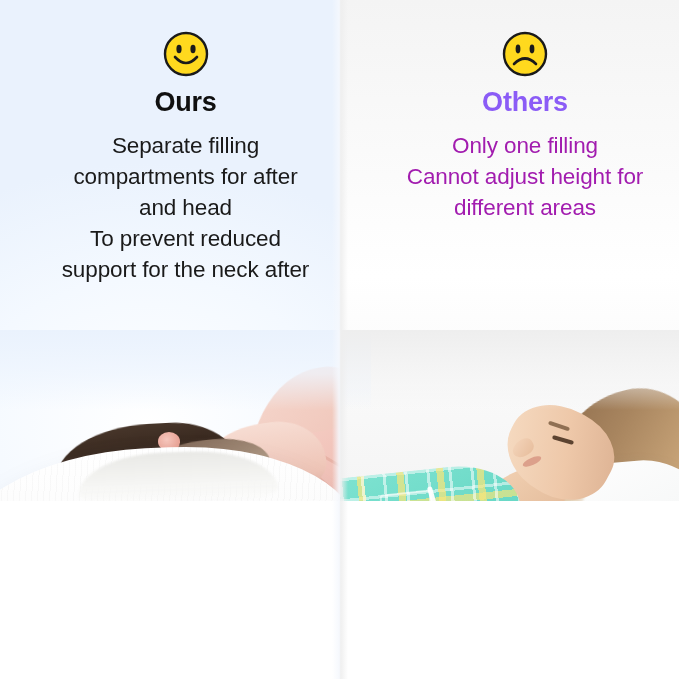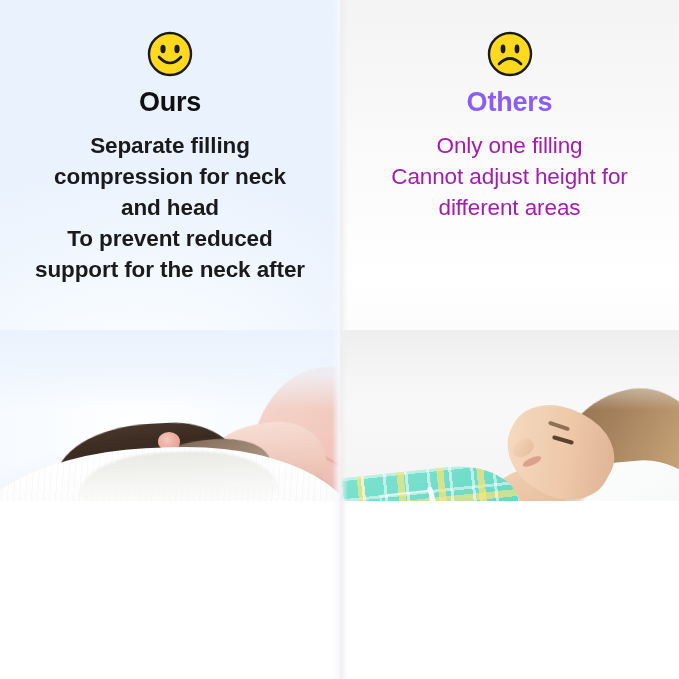--- a/index.html
+++ b/index.html
@@ -20,20 +20,21 @@
     background: #ffffff;
   }
 
   
   .panel {
     position: absolute;
     top: 0;
     width: 340px;
     height: 501px;
     overflow: hidden;
+    padding-left: 31px;
   }
   .panel-ours   { left: 0;     background: #eaf2fd; }
   .panel-others { left: 340px; width: 339px; background: #eeeeee; }
 
   
   .seam {
     position: absolute;
     left: 332px;
     top: 0;
     width: 16px;
@@ -73,21 +74,21 @@
   }
   .heading-ours   { color: #101010; }
   .heading-others { color: #8b5cf6; }
 
   .body-text {
     margin: 0;
     font-size: 22.5px;
     line-height: 1.38;
     letter-spacing: -0.1px;
   }
-  .body-ours   { color: #1a1a1a; padding: 0 12px; font-weight: bold; }
+  .body-ours   { color: #1a1a1a; padding: 0 12px; }
   .body-others { color: #a21caf; padding: 0 16px; }
   .body-text .line { display: block; }
 
   
   .photo {
     position: absolute;
     left: 0;
     top: 0;
     width: 100%;
     height: 100%;
@@ -472,21 +473,21 @@
         <circle cx="24" cy="24" r="21" fill="#ffd91e" stroke="#1a1a1a" stroke-width="2.4"></circle>
         <ellipse cx="17" cy="19" rx="2.6" ry="4.2" fill="#1a1a1a"></ellipse>
         <ellipse cx="31" cy="19" rx="2.6" ry="4.2" fill="#1a1a1a"></ellipse>
         <path d="M13 27 Q24 39 35 27" fill="none" stroke="#1a1a1a" stroke-width="2.6" stroke-linecap="round"></path>
       </svg>
 
       <h2 class="heading heading-ours">Ours</h2>
 
       <p class="body-text body-ours">
         <span class="line">Separate filling</span>
-        <span class="line">compression for neck</span>
+        <span class="line">compartments for after</span>
         <span class="line">and head</span>
         <span class="line">To prevent reduced</span>
         <span class="line">support for the neck after</span>
       </p>
     </div>
   </div>
 
   <div class="panel panel-others">
 
     <div class="photo">

